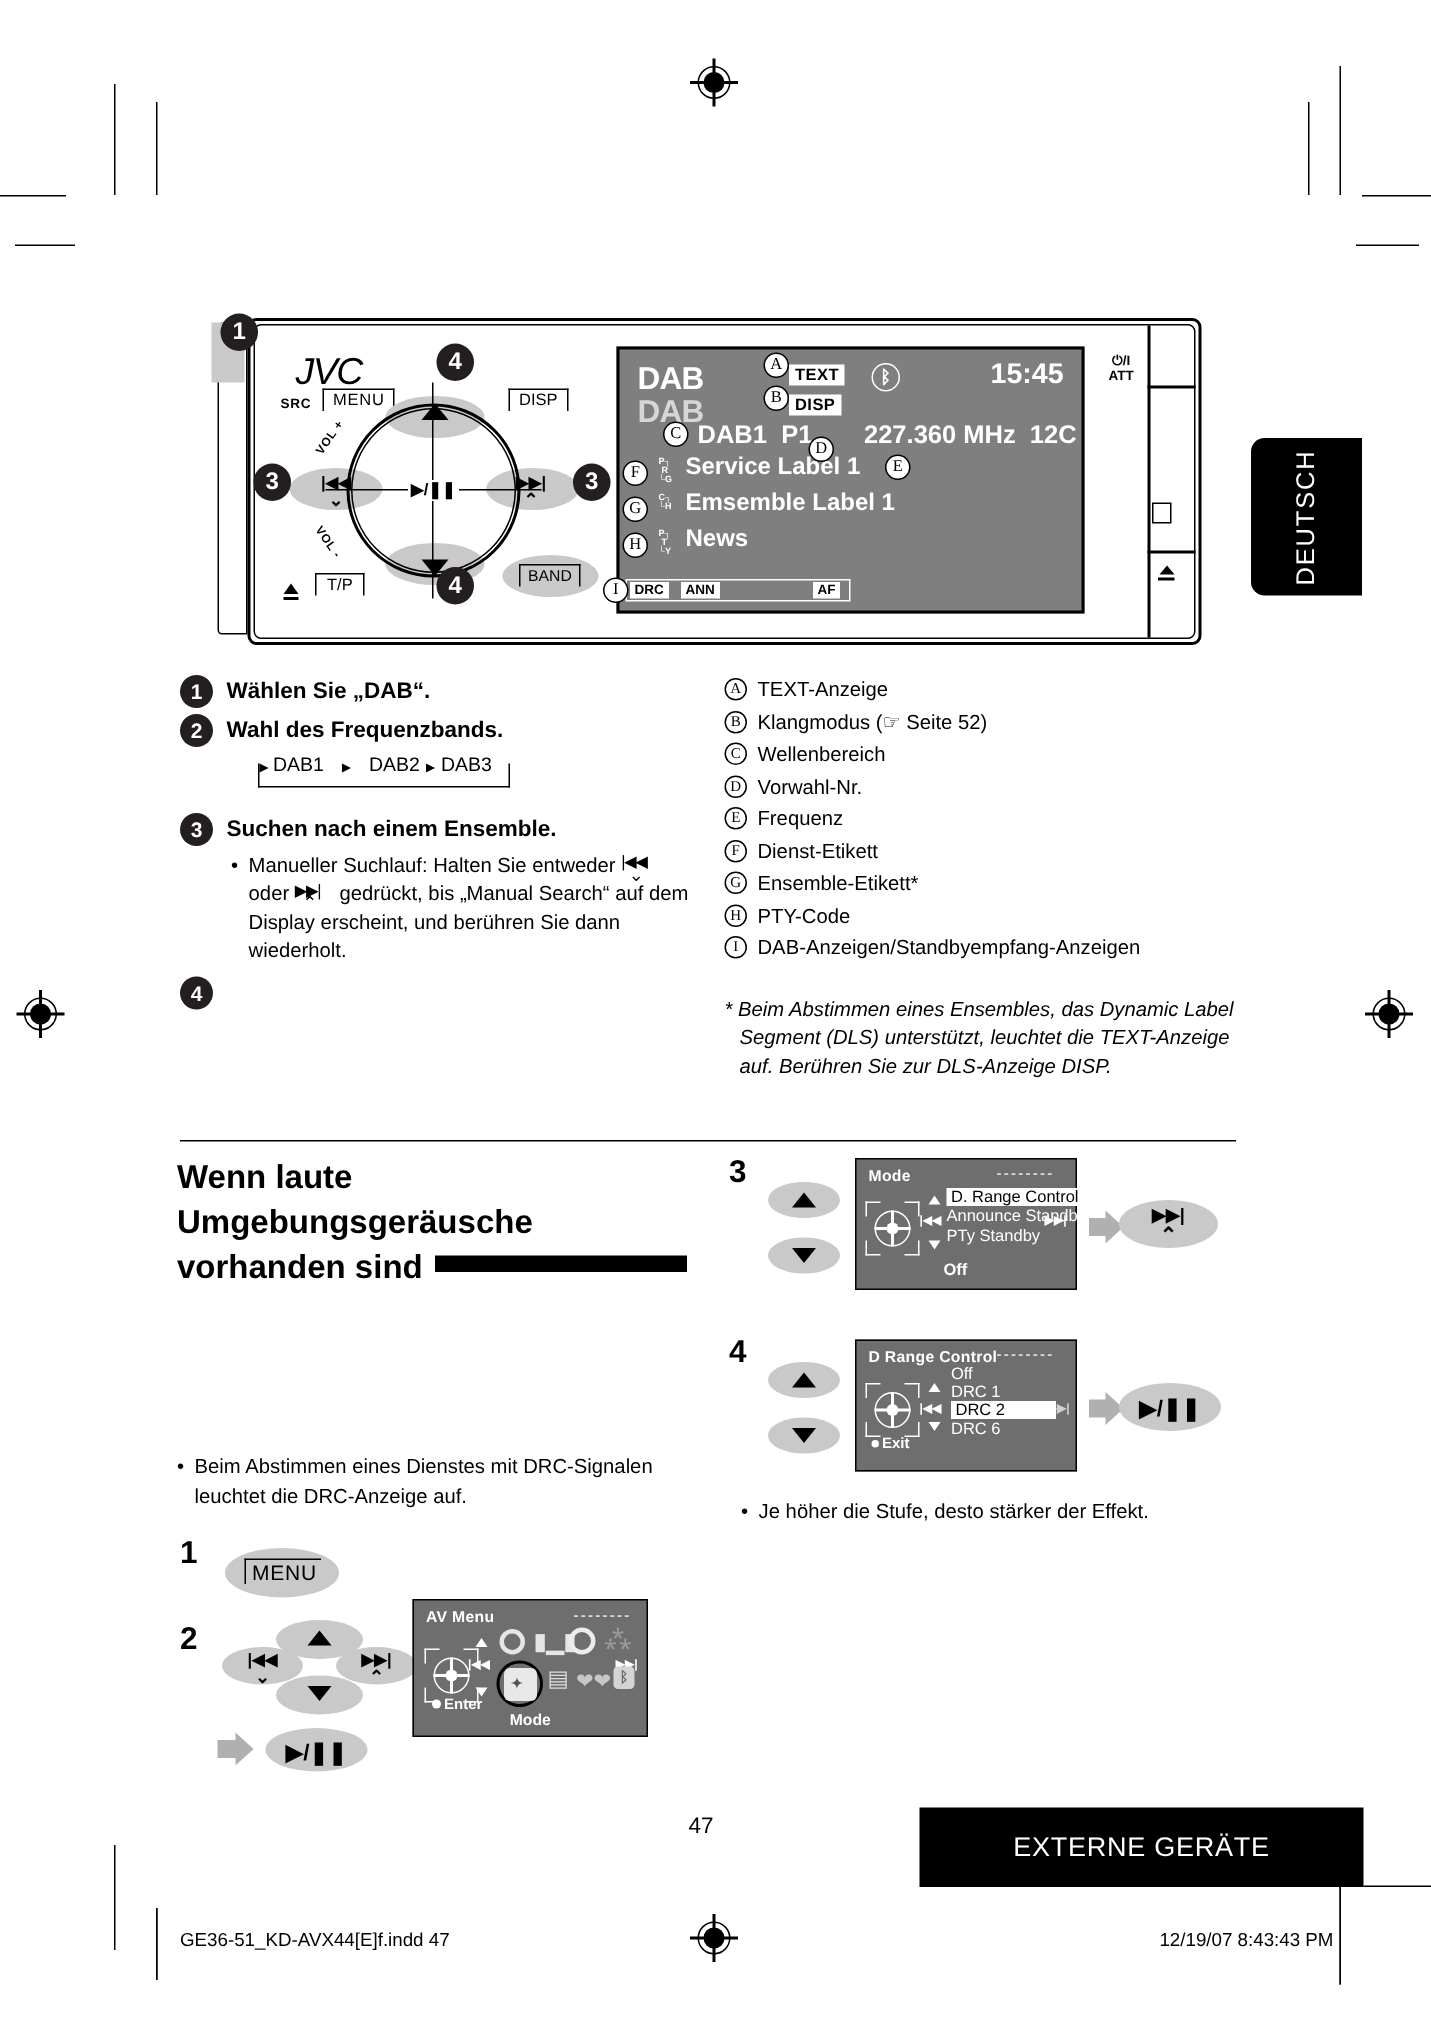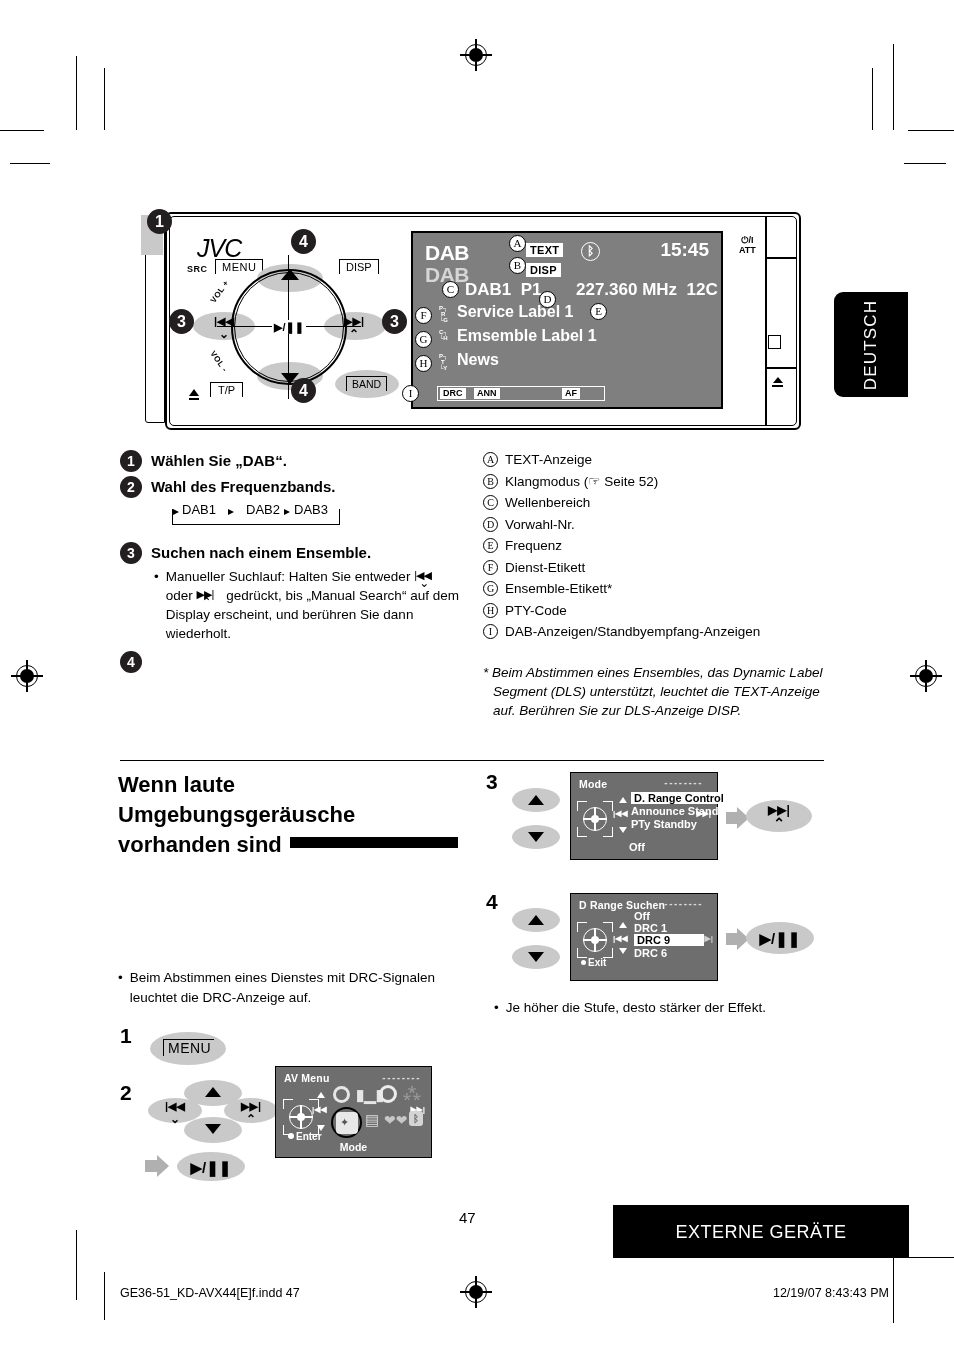--- a/index.html
+++ b/index.html
@@ -145,21 +145,21 @@
   }
   .lcd .clock { position:absolute; right:12px; top:6px; font-size:19px; font-weight:bold; color:#fff;}
   .lcd .row2 { position:absolute; left:52px; top:47px; font-size:17px; font-weight:bold; color:#fff;}
   .lcd .freq { position:absolute; left:163px; top:47px; font-size:17px; font-weight:bold; color:#fff;}
   .lcd .line { position:absolute; font-size:16px; font-weight:bold; color:#fff;}
   .lcd .tagbox {
     position:absolute; color:#fff; font-size:6px; font-weight:bold; line-height:6px;
     width:13px; letter-spacing:0;
   }
   .lcd .botbar {
-    position:absolute; left:24px; bottom:6px; width:168px; height:15px;
+    position:absolute; left:4px; bottom:6px; width:150px; height:15px;
     border:1.6px solid #fff; box-sizing:border-box;
   }
   .lcd .botbar .b {
     position:absolute; top:1px; background:#fff; color:#000; font-size:9px; font-weight:bold;
     padding:0 3px; line-height:11px;
   }
   .pwr-att {
     position:absolute; left:600px; top:28px; font-size:9px; font-weight:bold;
     line-height:10px; text-align:center;
   }
@@ -256,21 +256,21 @@
     position:absolute; left:13px; top:7px; font-size:14px; letter-spacing:0.5px;
     border-top:1.5px solid #000; border-left:1.5px solid #000; padding:0 3px 0 4px;
   }
 
   .screen {
     position:absolute; background:#6e6e6e; border: 1.6px solid #000; box-sizing:border-box;
     color:#fff;
   }
   .screen .s-title { position:absolute; left:8px; top:5px; font-size:10.5px; font-weight:bold; letter-spacing:0.2px;}
   .screen .dashes { position:absolute; font-size:10px; letter-spacing:1.5px; color:#d8d8d8; font-weight:bold;}
-  .screen .s-item { position:absolute; font-size:11px; font-weight:bold; white-space:nowrap;}
+  .screen .s-item { position:absolute; font-size:11px; font-weight:normal; white-space:nowrap;}
   .screen .s-item.sel { background:#fff; color:#000; padding:0 3px; }
   .screen .s-item.selbar { background:#fff; color:#000; padding:0 3px; }
   .screen .s-off { position:absolute; font-size:11px; font-weight:bold;}
   .screen .s-enter { position:absolute; font-size:10px; font-weight:bold;}
 
   .nav-icon {
     position:absolute; width:36px; height:36px;
   }
   .nav-icon .brk { position:absolute; width:9px; height:9px; border:1.5px solid #fff; }
   .nav-icon .circ { position:absolute; left:6px; top:6px; width:24px; height:24px;
@@ -690,21 +690,21 @@
 
   <div class="fig-num" style="left:486px; top:890px;">4</div>
 
   <div class="hl-ellipse" style="left:512px; top:908px; width:48px; height:24px;"></div>
   <div style="position:absolute;left:528px;top:915px;width:0;height:0;border-left:8px solid transparent;border-right:8px solid transparent;border-bottom:10px solid #000;"></div>
 
   <div class="hl-ellipse" style="left:512px; top:945px; width:48px; height:24px;"></div>
   <div style="position:absolute;left:528px;top:952px;width:0;height:0;border-left:8px solid transparent;border-right:8px solid transparent;border-top:10px solid #000;"></div>
 
   <div class="screen" style="left:570px; top:893px; width:148px; height:88px;">
-    <div class="s-title">D Range Suchen</div>
+    <div class="s-title">D Range Control</div>
     <div class="dashes" style="right:14px; top:4px;">--------</div>
 
     <div class="nav-icon" style="left:6px; top:28px;">
       <div class="brk" style="left:0; top:0; border-right:none; border-bottom:none;"></div>
       <div class="brk" style="right:0; top:0; border-left:none; border-bottom:none;"></div>
       <div class="brk" style="left:0; bottom:0; border-right:none; border-top:none;"></div>
       <div class="brk" style="right:0; bottom:0; border-left:none; border-top:none;"></div>
       <div class="circ"></div>
         <div class="hh"></div>
         <div class="vv"></div>
@@ -713,21 +713,21 @@
     <div style="position:absolute;left:10px;top:66px;width:5px;height:5px;background:#fff;border-radius:50%;"></div>
     <div class="s-enter" style="left:17px; top:63px;">Exit</div>
 
     <div class="tri-up-w" style="left:48px; top:28px;"></div>
     <div class="tri-dn-w" style="left:48px; top:54px;"></div>
     <div style="position:absolute;left:42px;top:40px;color:#fff;font-size:8px;font-weight:bold;">|◀◀</div>
     <div style="position:absolute;right:4px;top:40px;color:#d0d0d0;font-size:8px;font-weight:bold;">▶▶|</div>
 
     <div class="s-item" style="left:63px; top:16px;">Off</div>
     <div class="s-item" style="left:63px; top:28px;">DRC 1</div>
-    <div class="s-item selbar" style="left:63px; top:40px; width:64px;">DRC 9</div>
+    <div class="s-item selbar" style="left:63px; top:40px; width:64px;">DRC 2</div>
     <div class="s-item" style="left:63px; top:53px;">DRC 6</div>
   </div>
 
   <div style="position:absolute;left:726px;top:933px;width:12px;height:12px;background:#b0b0b0;"></div>
   <div style="position:absolute;left:737px;top:928px;width:0;height:0;border-top:11px solid transparent;border-bottom:11px solid transparent;border-left:12px solid #b0b0b0;"></div>
 
   <div class="hl-ellipse" style="left:746px; top:922px; width:68px; height:32px;"></div>
   <div style="position:absolute;left:746px;top:930px;width:68px;text-align:center;font-size:15px;font-weight:bold;">▶/❚❚</div>
 
   <div style="position:absolute;left:494px;top:1000px;width:330px;font-size:13.5px;display:flex;">

